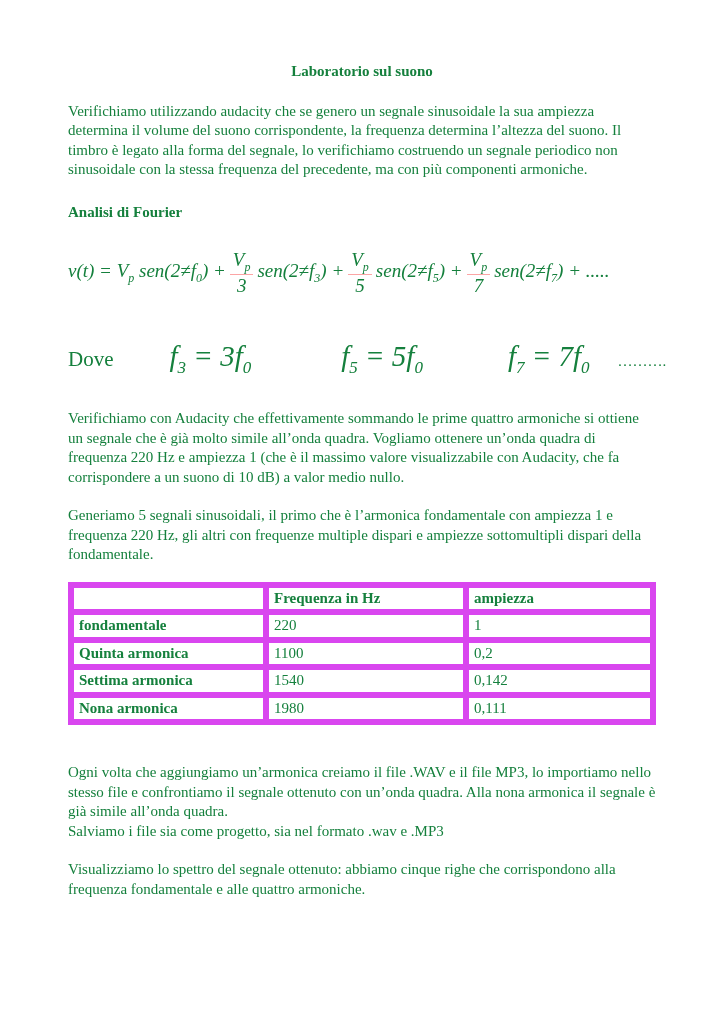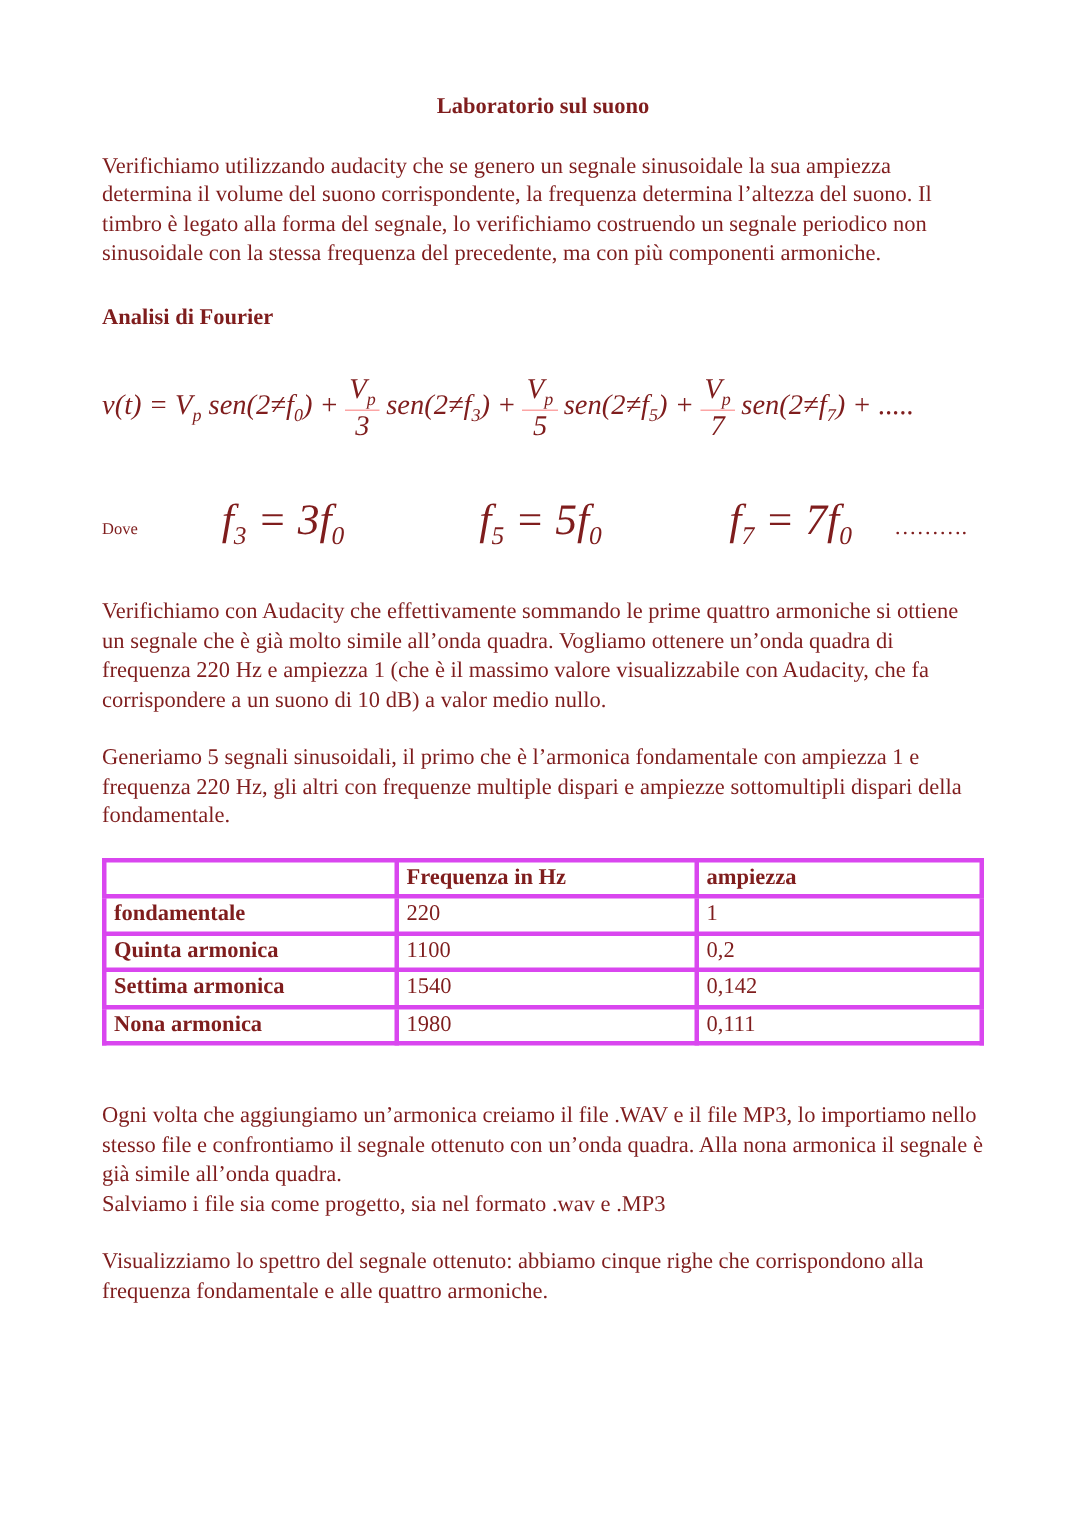--- a/index.html
+++ b/index.html
@@ -7,21 +7,21 @@
     position: relative;
     width: 724px;
     height: 1024px;
     margin: 0 auto;
     background: #ffffff;
     box-sizing: border-box;
     padding: 62px 68px 0 68px;
     font-family: "Liberation Serif", serif;
     font-size: 15px;
     line-height: 1.3;
-    color: #7f1d1d;
+    color: #15803d;
     overflow: hidden;
   }
   .doc-title {
     text-align: center;
     font-weight: bold;
     margin: 0 0 20px 0;
   }
   .heading { font-weight: bold; margin: 0; }
   p { margin: 0; }
   .mt-line   { margin-top: 19px; }
@@ -48,40 +48,40 @@
   }
   .frac .num { display: block; padding: 0 3px 1px 3px; border-bottom: 1px solid #fca5a5; }
   .frac .den { display: block; padding-top: 1px; }
 
   
   .dove-line {
     margin-top: 34px;
     display: flex;
     align-items: baseline;
   }
-  .dove-label { font-size: 11px; margin-top: 16px; }
+  .dove-label { font-size: 21px; margin-top: 16px; }
   .bigmath {
     font-style: italic;
     font-size: 29px;
     white-space: nowrap;
   }
   .bigmath sub { font-size: 17px; }
   .eq1 { margin-left: 56px; }
   .eq2 { margin-left: 90px; }
   .eq3 { margin-left: 85px; }
   .dove-dots { margin-left: 28px; font-size: 15px; }
 
   
   table.harmonics {
     border-collapse: collapse;
     width: 588px;
     margin-top: 17px;
   }
   table.harmonics th, table.harmonics td {
-    border: 3px solid #d946ef;
+    border: 6px solid #d946ef;
     padding: 1px 5px;
     text-align: left;
     font-size: 15px;
     font-weight: normal;
     vertical-align: top;
   }
   table.harmonics .b { font-weight: bold; }
   table.harmonics col.c1 { width: 195px; }
   table.harmonics col.c2 { width: 200px; }
 

